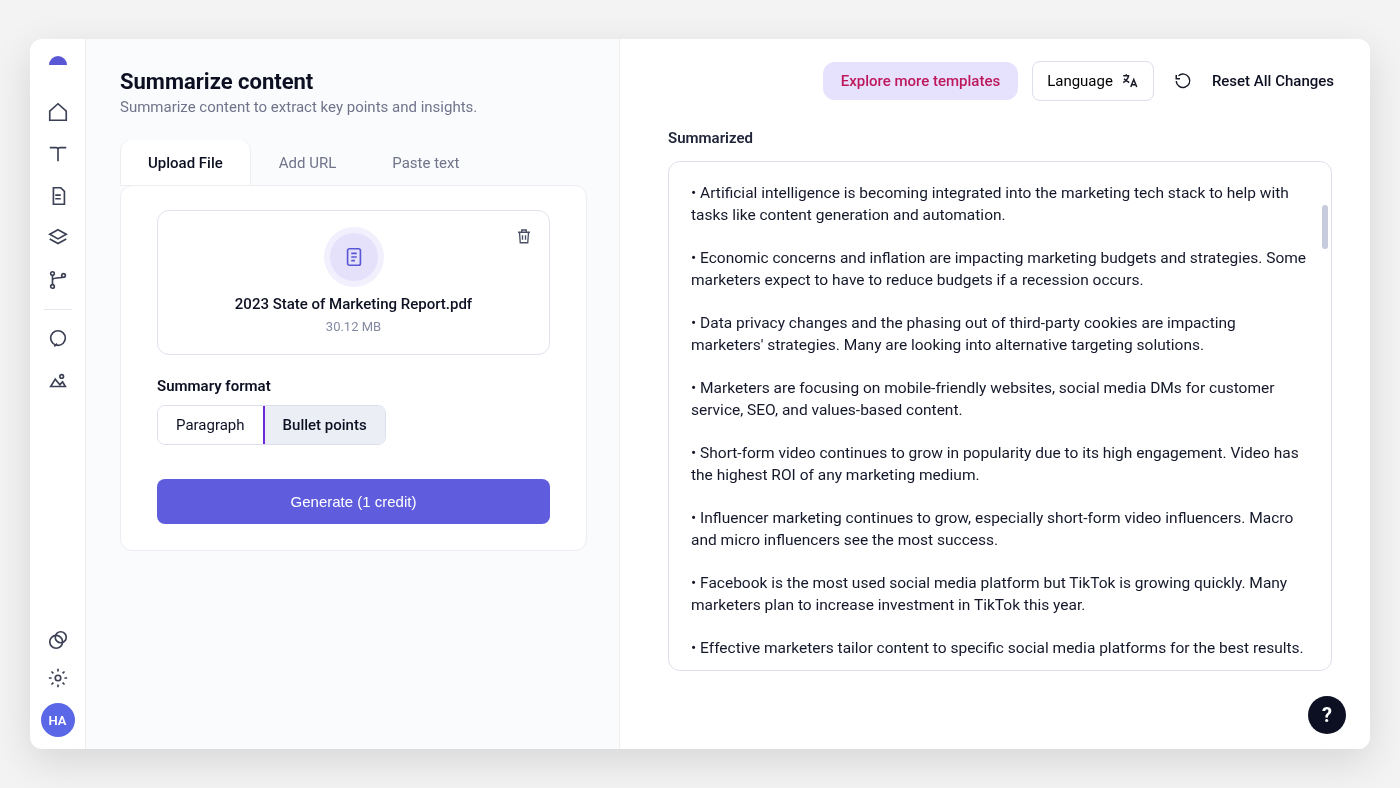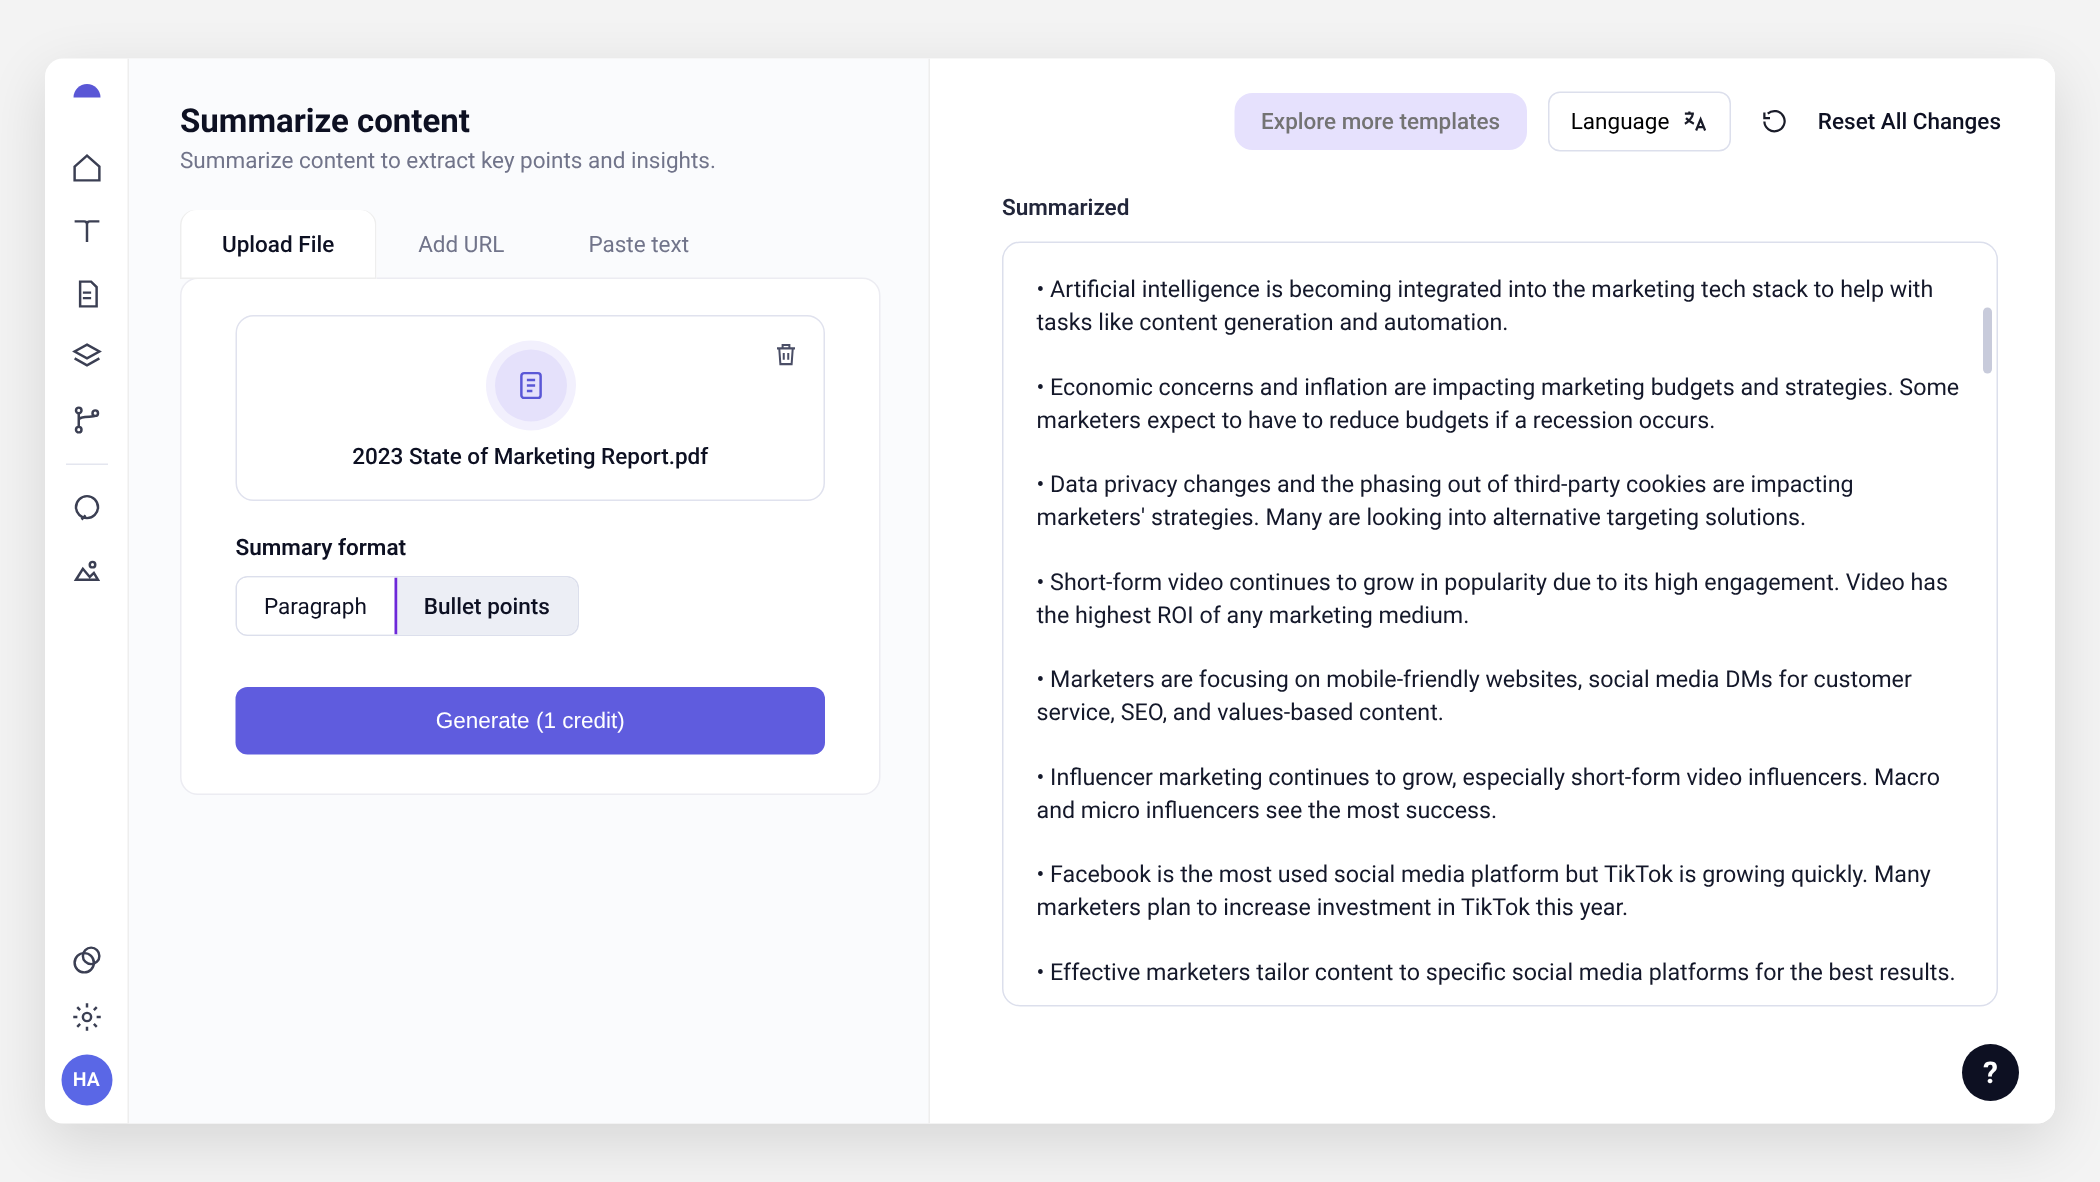--- a/index.html
+++ b/index.html
@@ -68,21 +68,21 @@
   .seg-opt:not(:last-child){ border-right:2px solid #6d28d9;}
 
   .generate-btn {
     margin-top:34px; width:100%; background:#5f5cde; color:#fff; border:none; border-radius:8px;
     padding:14px 0; font-size:15px; font-weight:500; cursor:pointer;
   }
 
   
   .right-panel { flex:1; background:#fff; padding:22px 30px 0 30px; display:flex; flex-direction:column; }
   .right-header { display:flex; justify-content:flex-end; gap:14px; align-items:center; }
-  .btn-soft { background:#e6e1fd; color:#737373; padding:10px 18px; border-radius:12px; font-size:15px; font-weight:500; cursor:pointer;}
+  .btn-soft { background:#e6e1fd; color:#be185d; padding:10px 18px; border-radius:12px; font-size:15px; font-weight:500; cursor:pointer;}
   .btn-outline { border:1px solid #dcdfec; border-radius:8px; padding:10px 14px; font-size:15px; display:flex; align-items:center; gap:8px; cursor:pointer;}
   .btn-outline svg, .reset svg { width:18px; height:18px; stroke:#1a1c29; stroke-width:2; fill:none;}
   .reset { display:flex; align-items:center; gap:20px; font-size:15px; font-weight:500; color:#0d1022; cursor:pointer; padding:0 6px;}
 
   .output-wrap { margin-top:28px; padding:0 8px 0 18px; }
   .output-title { font-size:15px; font-weight:600; color:#22263a; margin-bottom:14px; }
   .output-box {
     border:1px solid #dcdfec; border-radius:12px; padding:20px 22px; font-size:15.5px; line-height:1.45;
     color:#14182a; height:510px; overflow:hidden;
   }
@@ -168,20 +168,21 @@
             <svg class="upload-del" viewBox="0 0 24 24">
                 <path d="M4 7 H20 M9 7 V4 H15 V7 M6 7 L7 21 H17 L18 7 M10 11 V17 M14 11 V17"></path>
               </svg>
             <div class="file-icon-wrap">
               <svg viewBox="0 0 24 24">
                   <rect x="5" y="3" width="14" height="18" rx="2"></rect>
                   <path d="M9 8 H15 M9 12 H15 M9 16 H13"></path>
                 </svg>
             </div>
             <div class="file-name">2023 State of Marketing Report.pdf</div>
+            <div class="file-size">30.12 MB</div>
           </div>
 
           <div class="section-label">Summary format</div>
           <div class="seg">
             <div class="seg-opt">Paragraph</div>
             <div class="seg-opt active">Bullet points</div>
           </div>
 
           <button class="generate-btn">Generate (1 credit)</button>
         </div>
@@ -203,22 +204,22 @@
             <span>Reset All Changes</span>
           </div>
         </div>
 
         <div class="output-wrap">
           <div class="output-title">Summarized</div>
           <div class="output-box" id="output-box">
               <p>• Artificial intelligence is becoming integrated into the marketing tech stack to help with tasks like content generation and automation.</p>
               <p>• Economic concerns and inflation are impacting marketing budgets and strategies. Some marketers expect to have to reduce budgets if a recession occurs.</p>
               <p>• Data privacy changes and the phasing out of third-party cookies are impacting marketers' strategies. Many are looking into alternative targeting solutions.</p>
+              <p>• Marketers are focusing on mobile-friendly websites, social media DMs for customer service, SEO, and values-based content.</p>
               <p>• Short-form video continues to grow in popularity due to its high engagement. Video has the highest ROI of any marketing medium.</p>
-              <p>• Marketers are focusing on mobile-friendly websites, social media DMs for customer service, SEO, and values-based content.</p>
               <p>• Influencer marketing continues to grow, especially short-form video influencers. Macro and micro influencers see the most success.</p>
               <p>• Facebook is the most used social media platform but TikTok is growing quickly. Many marketers plan to increase investment in TikTok this year.</p>
               <p>• Effective marketers tailor content to specific social media platforms for the best results.</p>
             </div>
         </div>
 
         <div class="scroll-ind"></div>
       </div>
 
     </div>

